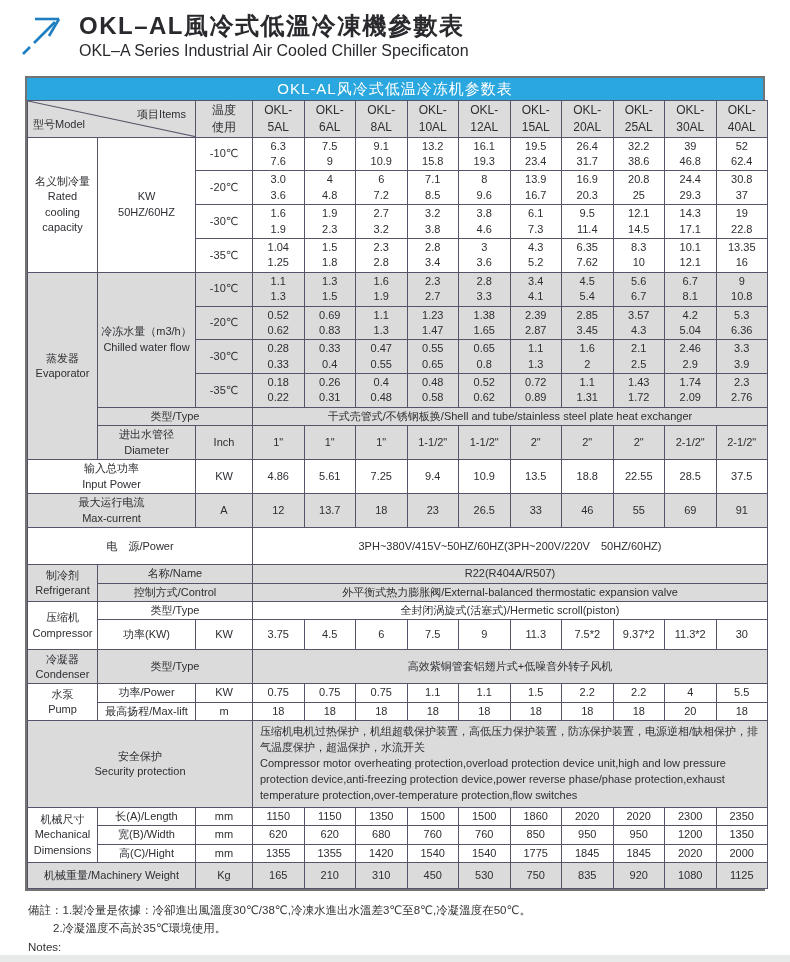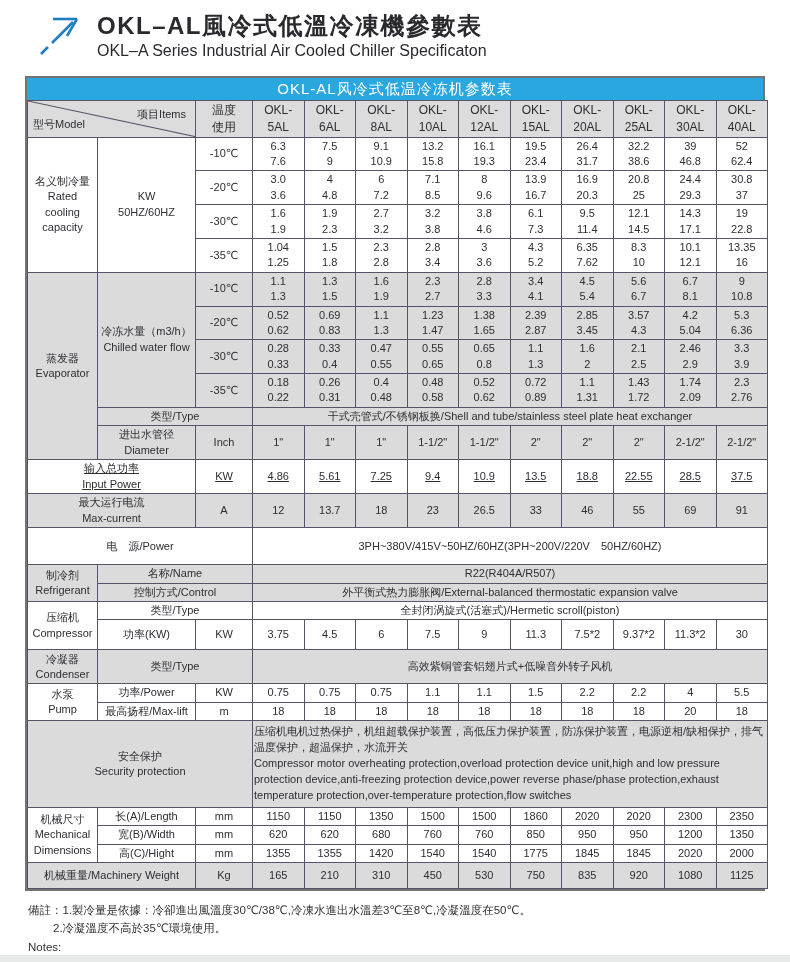--- a/index.html
+++ b/index.html
@@ -1,38 +1,38 @@
 <!DOCTYPE html>
 <html><head>
 <meta charset="utf-8">
 <style>
   html,body{margin:0;padding:0;background:#fff;}
   .page{
     position:relative;width:790px;height:962px;overflow:hidden;background:#ffffff;
     font-family:"Liberation Sans","DejaVu Sans",sans-serif;color:#2e2e33;
   }
   
-  .hdr{display:flex;align-items:flex-start;padding:11px 0 0 38px;height:66px;box-sizing:border-box;}
+  .hdr{display:flex;align-items:flex-start;padding:11px 0 0 20px;height:66px;box-sizing:border-box;}
   .logo{width:46px;height:44px;flex:0 0 auto;margin-top:2px;}
   .titles{margin-left:13px;}
   .title-cn{margin:0;font-size:24px;font-weight:600;letter-spacing:1.5px;color:#2a2a2e;line-height:1.25;}
   .title-en{margin:0;font-size:16px;font-weight:500;color:#2a2a2e;line-height:1.2;}
   
   .table-wrap{margin:10px 0 0 25px;width:740px;border:2px solid #737373;box-sizing:border-box;}
   .table-title{background:#2aa7de;color:#fff;text-align:center;font-size:15px;height:22px;line-height:22px;letter-spacing:1px;}
   table{border-collapse:collapse;table-layout:fixed;width:100%;}
   th,td{
     border:1px solid #54546a;text-align:center;vertical-align:middle;
     font-size:11px;line-height:1.4;white-space:pre-line;padding:1px 2px;box-sizing:border-box;
     font-weight:normal;overflow:hidden;
   }
   thead th{background:#dcdcdc;font-size:12px;height:36px;}
   tr.g td{background:#dbdbdb;}
   tr.w td{background:#ffffff;}
-  td.al{text-align:left;padding:3px 1px;line-height:1.45;}
+  td.al{text-align:left;padding:3px 7px;line-height:1.45;}
   .corner{position:relative;}
   .corner svg{position:absolute;inset:0;width:100%;height:100%;}
   .corner .m{position:absolute;left:5px;bottom:4px;font-size:11px;}
   .corner .i{position:absolute;right:9px;top:6px;font-size:11px;}
   
   .notes{margin:10px 25px 0 28px;font-size:11.5px;line-height:1.6;color:#333;}
   .note{white-space:pre-wrap;}
   .note.ind{padding-left:25px;}
   .bottom-strip{position:absolute;left:0;right:0;bottom:0;height:7px;background:#e8eaea;}
 </style>
@@ -310,21 +310,21 @@
             <td>1"</td>
             <td>1"</td>
             <td>1-1/2"</td>
             <td>1-1/2"</td>
             <td>2"</td>
             <td>2"</td>
             <td>2"</td>
             <td>2-1/2"</td>
             <td>2-1/2"</td>
           </tr>
-          <tr class="w" style="height: 34px; text-decoration: underline;">
+          <tr class="w" style="height: 34px;">
             <td colspan="2">输入总功率
 Input Power</td>
             <td>KW</td>
             <td>4.86</td>
             <td>5.61</td>
             <td>7.25</td>
             <td>9.4</td>
             <td>10.9</td>
             <td>13.5</td>
             <td>18.8</td>

